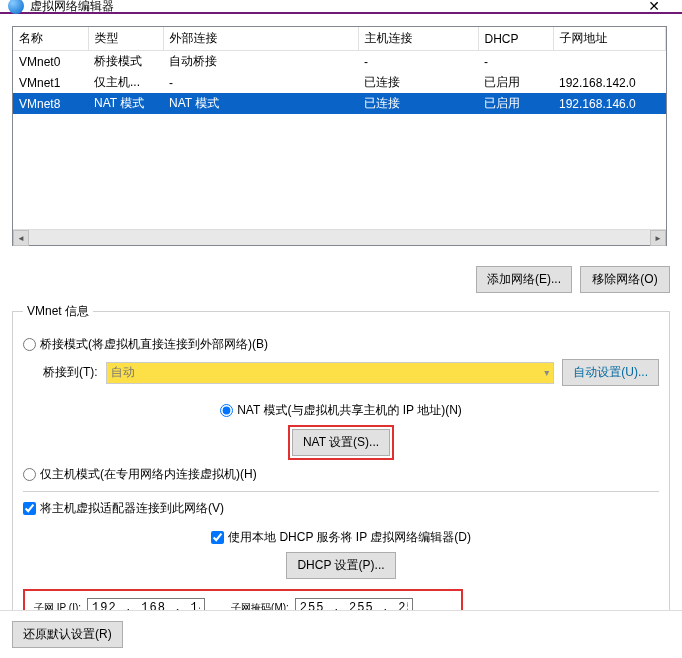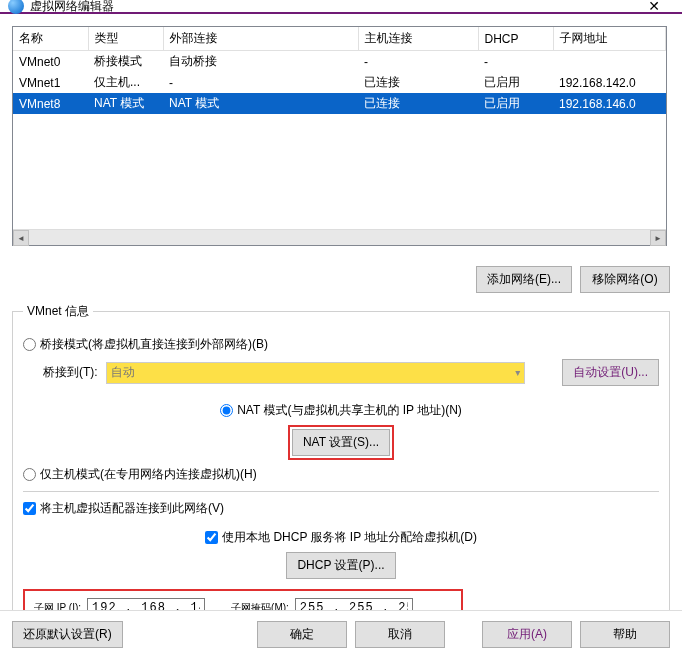--- a/index.html
+++ b/index.html
@@ -13,21 +13,21 @@
 table { width: 100%; border-collapse: collapse; font-size: 12px; }
 thead th { text-align: left; font-weight: normal; padding: 3px 6px; border-right: 1px solid #e0e0e0; border-bottom: 1px solid #e0e0e0; background: #fff; }
 tbody td { padding: 2px 6px; white-space: nowrap; }
 tbody tr.selected { background: #0A64C8; color: #fff; }
 .table-body-wrap { flex:1; overflow:hidden; }
 .scrollbar-h { height: 16px; background: #f0f0f0; border-top: 1px solid #ddd; display:flex; }
 .sb-arrow { width:16px; height:16px; background:#dcdcdc; border:1px solid #c0c0c0; display:flex; align-items:center; justify-content:center; font-size:8px; color:#555;}
 .sb-track { flex:1; background:#e8e8e8; }
 .btn-row { display: flex; justify-content: flex-end; gap: 8px; margin-bottom: 10px; margin-top: 20px; }
 button.win { font-family: inherit; font-size: 12px; background: #e1e1e1; border: 1px solid #adadad; padding: 4px 10px; min-width: 90px; }
-button.win:disabled { color: #701a75; margin-left: 29px; }
+button.win:disabled { color: #0369a1; }
 fieldset { border: 1px solid #d0d0d0; padding: 10px 10px 12px 10px; margin-bottom: 8px; }
 fieldset legend { padding: 0 4px; font-size: 12px; }
 .radioline, .checkline { display: flex; align-items: center; margin: 6px 0; gap: 4px; }
 .radioline label, .checkline label { font-size: 12px; }
 .row-flex { display: flex; align-items: center; gap: 8px; margin: 6px 0; }
 .indent { margin-left: 20px; }
 .bridge-select { flex: 1; height: 22px; background: #fde047; border: 1px solid #ccc; color: #777; padding: 0 4px; display:flex; align-items:center; justify-content:space-between;}
 .bridge-select::after { content:"▾"; color:#888; font-size:10px;}
 .right-btn { min-width: 100px; }
 .divider { border-top: 1px solid #d0d0d0; margin: 8px 0; }
@@ -138,40 +138,34 @@
     <div class="divider"></div>
 
     <div class="checkline">
       <input type="checkbox" checked="" style="">
       <label>将主机虚拟适配器连接到此网络(V)</label>
     </div>
 
     <div class="with-side-btn">
       <div class="checkline lbl-wrap">
         <input type="checkbox" checked="" style="">
-        <label>使用本地 DHCP 服务将 IP 地址分配给虚拟机(D)</label>
+        <label>使用本地 DHCP 服务将 IP 虚拟网络编辑器(D)</label>
       </div>
       <button class="win right-btn">DHCP 设置(P)...</button>
     </div>
 
     <div class="red-box" style="margin-top:10px; width:440px">
       <div class="subnet-row">
         <span class="underline-lbl">子网 IP (I):</span>
         <input class="ip" value="192 . 168 . 146 .  0" style="">
         <span style="width:14px"></span>
         <span class="underline-lbl">子网掩码(M):</span>
         <input class="ip" value="255 . 255 . 255 .  0" style="">
       </div>
     </div>
   </fieldset>
 </div>
 
 <div class="bottom-btns">
   <div class="left">
     <button class="win">还原默认设置(R)</button>
   </div>
-  <div class="right">
-    <button class="win">确定</button>
-    <button class="win">取消</button>
-    <button class="win" disabled="">应用(A)</button>
-    <button class="win">帮助</button>
-  </div>
 </div>
 
 </body></html>

